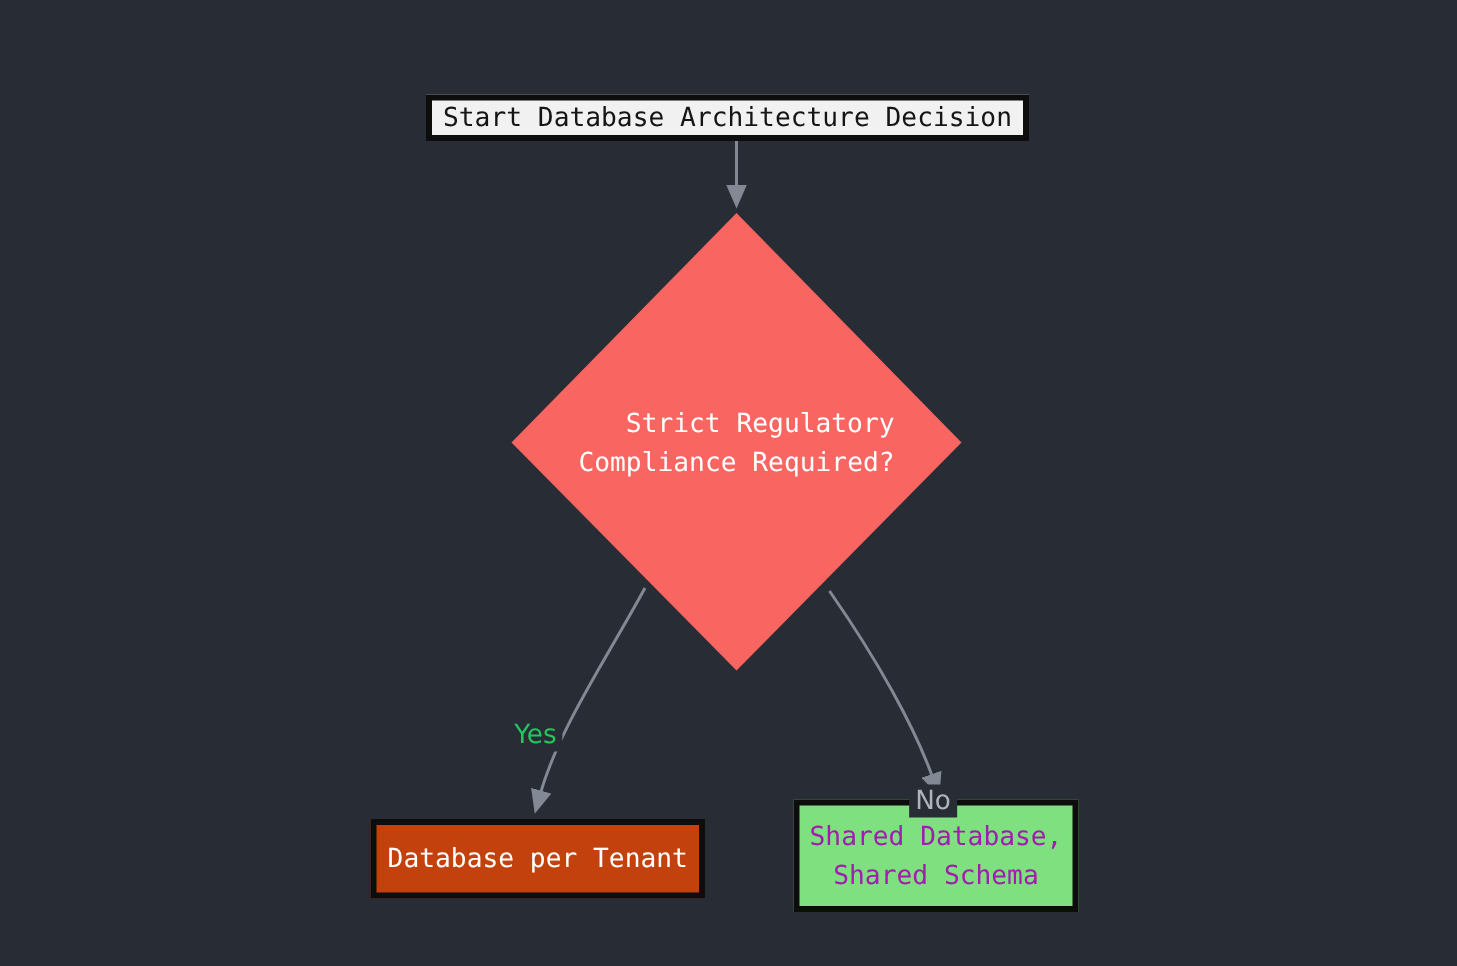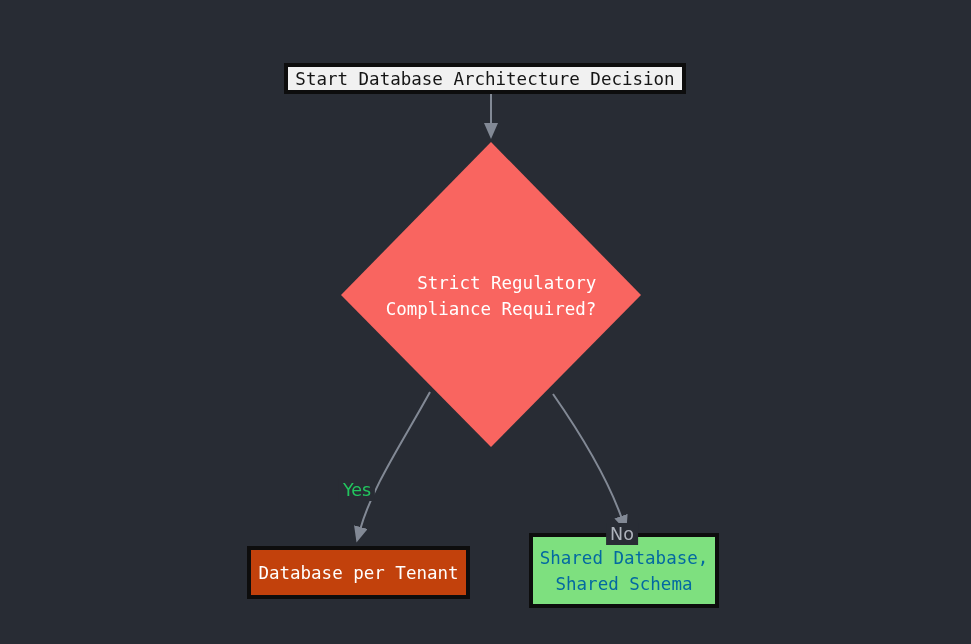--- a/index.html
+++ b/index.html
@@ -115,17 +115,17 @@
 
   <div class="edge-label edge-label-yes" style="color: #22c55e; background-color: rgb(40, 44, 52);">Yes</div>
 
   <div class="edge-label edge-label-no" style="color: rgb(174, 179, 188); background-color: rgb(40, 44, 52);">No</div>
 
   <div class="node node-tenant" style="background-color: #c2410c; border-color: rgb(13, 13, 13);">
     <span class="node-label" style="color: rgb(255, 255, 255);">Database per Tenant</span>
   </div>
 
   <div class="node node-shared" style="background-color: rgb(126, 224, 127); border-color: rgb(13, 13, 13);">
-    <span class="node-label" style="color: #0369a1;">Shared Database,
+    <span class="node-label" style="color: #a21caf;">Shared Database,
 Shared Schema</span>
   </div>
 
 </div>
 
 </body></html>

